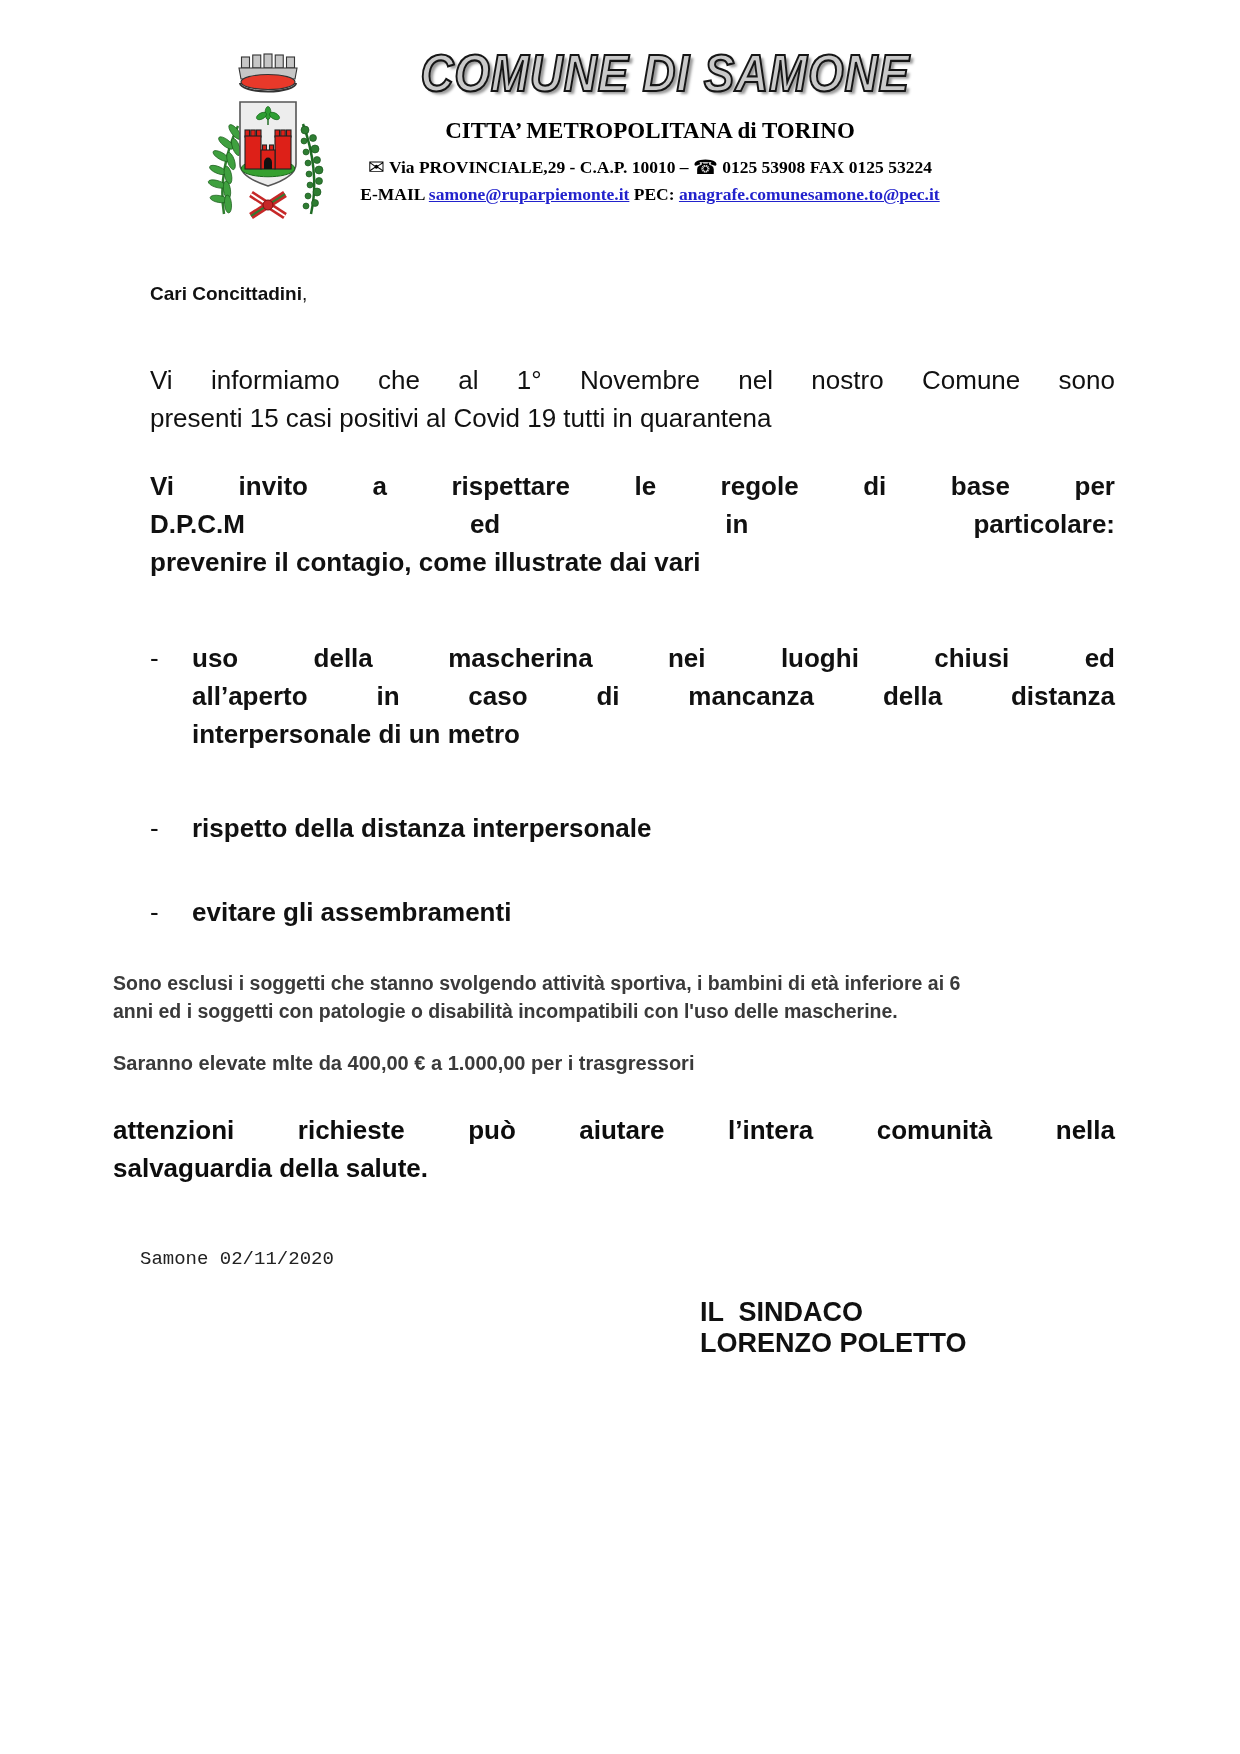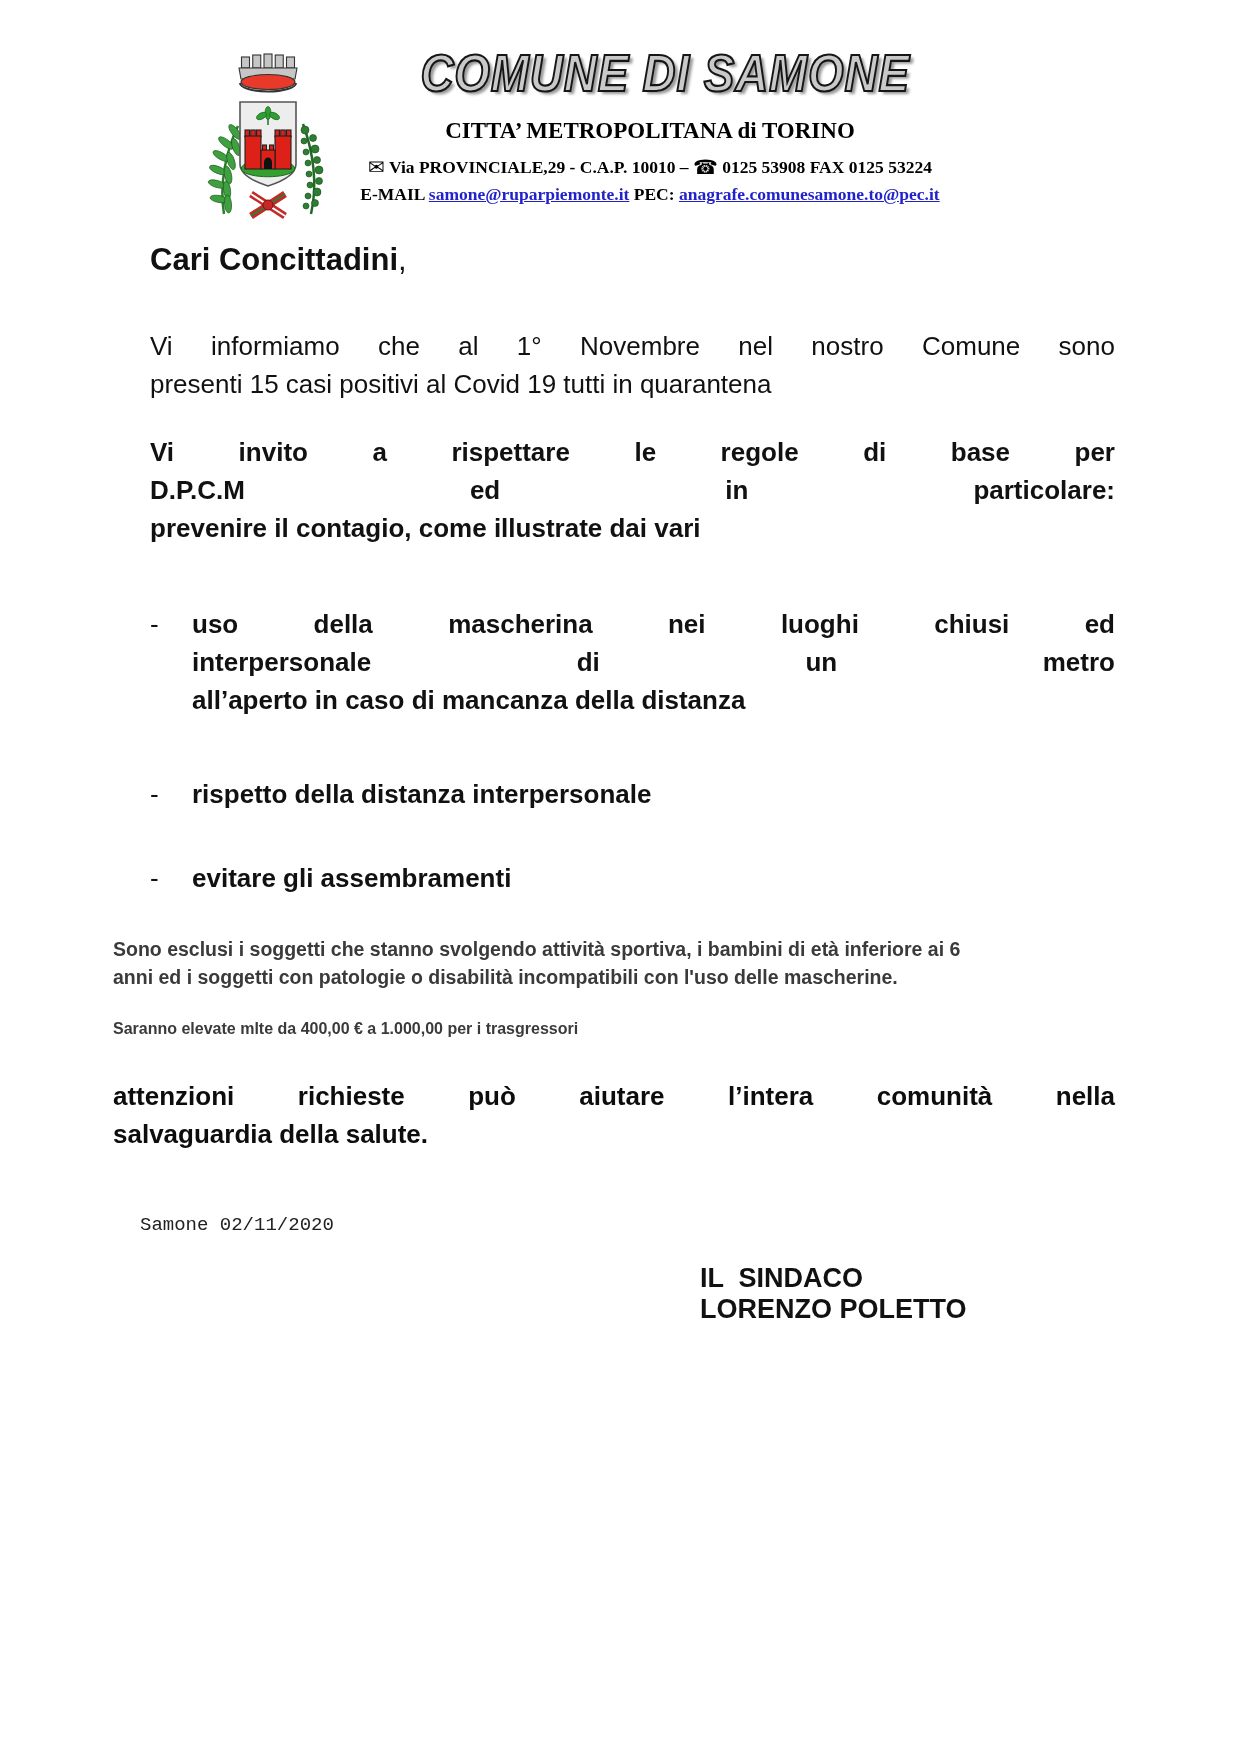--- a/index.html
+++ b/index.html
@@ -32,39 +32,39 @@
   }
   .address-line .glyph { font-weight:normal; font-size:20px; vertical-align:-1px; }
   .email-line {
     margin-top:5px; margin-left:60px;
     font-family:"Liberation Serif", serif; font-weight:bold;
     font-size:17.5px; line-height:22px; color:#000;
   }
   .email-line a { color:#2222cc; text-decoration:underline; }
 
   
-  .greeting { margin:36px 0 0 150px; font-size:31px; line-height:38px; }
+  .greeting { margin:70px 0 0 150px; font-size:19px; line-height:38px; }
   .greeting .g-name { font-weight:bold; }
 
   .jpar > div { text-align:justify; text-align-last:justify; }
   .jpar > div:last-child { text-align-last:auto; }
   .plainpar > div { text-align:left; }
 
   .p-intro  { margin:48px 0 0 150px; width:965px; font-size:26px; line-height:38px; }
   .p-invito { margin:30px 0 0 150px; width:965px; font-size:26px; line-height:38px; font-weight:bold; }
 
   .rules { margin:58px 0 0 150px; width:965px; }
   .rule-item { display:flex; font-size:26px; line-height:38px; }
   .rule-item + .rule-item.mt2 { margin-top:56px; }
   .rule-item + .rule-item.mt3 { margin-top:46px; }
   .rule-dash { flex:none; width:42px; font-weight:normal; }
   .rule-body { flex:1; font-weight:bold; }
 
   .p-excl  { margin:38px 0 0 113px; width:1002px; font-size:19.5px; line-height:28px; font-weight:bold; color:#3a3a3a; }
-  .p-fines { margin:24px 0 0 113px; width:1002px; font-size:16px; line-height:28px; font-weight:bold; color:#3a3a3a; }
+  .p-fines { margin:24px 0 0 113px; width:1002px; font-size:20px; line-height:28px; font-weight:bold; color:#3a3a3a; }
   .p-appeal{ margin:34px 0 0 113px; width:1002px; font-size:26px; line-height:38px; font-weight:bold; color:#0d0d0d; }
 
   .date-line {
     margin:60px 0 0 140px;
     font-family:"Liberation Mono", "DejaVu Sans Mono", monospace;
     font-size:19px; line-height:24px; color:#222;
   }
   .signature { margin:26px 0 0 700px; font-size:27px; line-height:31px; font-weight:bold; }
   .sig-line { white-space:pre; }
 </style>
@@ -198,22 +198,22 @@
         <div>Vi invito a rispettare le regole di base per</div>
         <div>D.P.C.M ed in particolare:</div>
         <div>prevenire il contagio, come illustrate dai vari</div>
       </div>
 
     <div class="rules">
       <div class="rule-item">
         <span class="rule-dash">-</span>
         <div class="rule-body jpar">
             <div>uso della mascherina nei luoghi chiusi ed</div>
+            <div>all’aperto in caso di mancanza della distanza</div>
             <div>interpersonale di un metro</div>
-            <div>all’aperto in caso di mancanza della distanza</div>
           </div>
       </div>
       <div class="rule-item mt2">
         <span class="rule-dash">-</span>
         <div class="rule-body jpar">
             <div>rispetto della distanza interpersonale</div>
           </div>
       </div>
       <div class="rule-item mt3">
         <span class="rule-dash">-</span>

